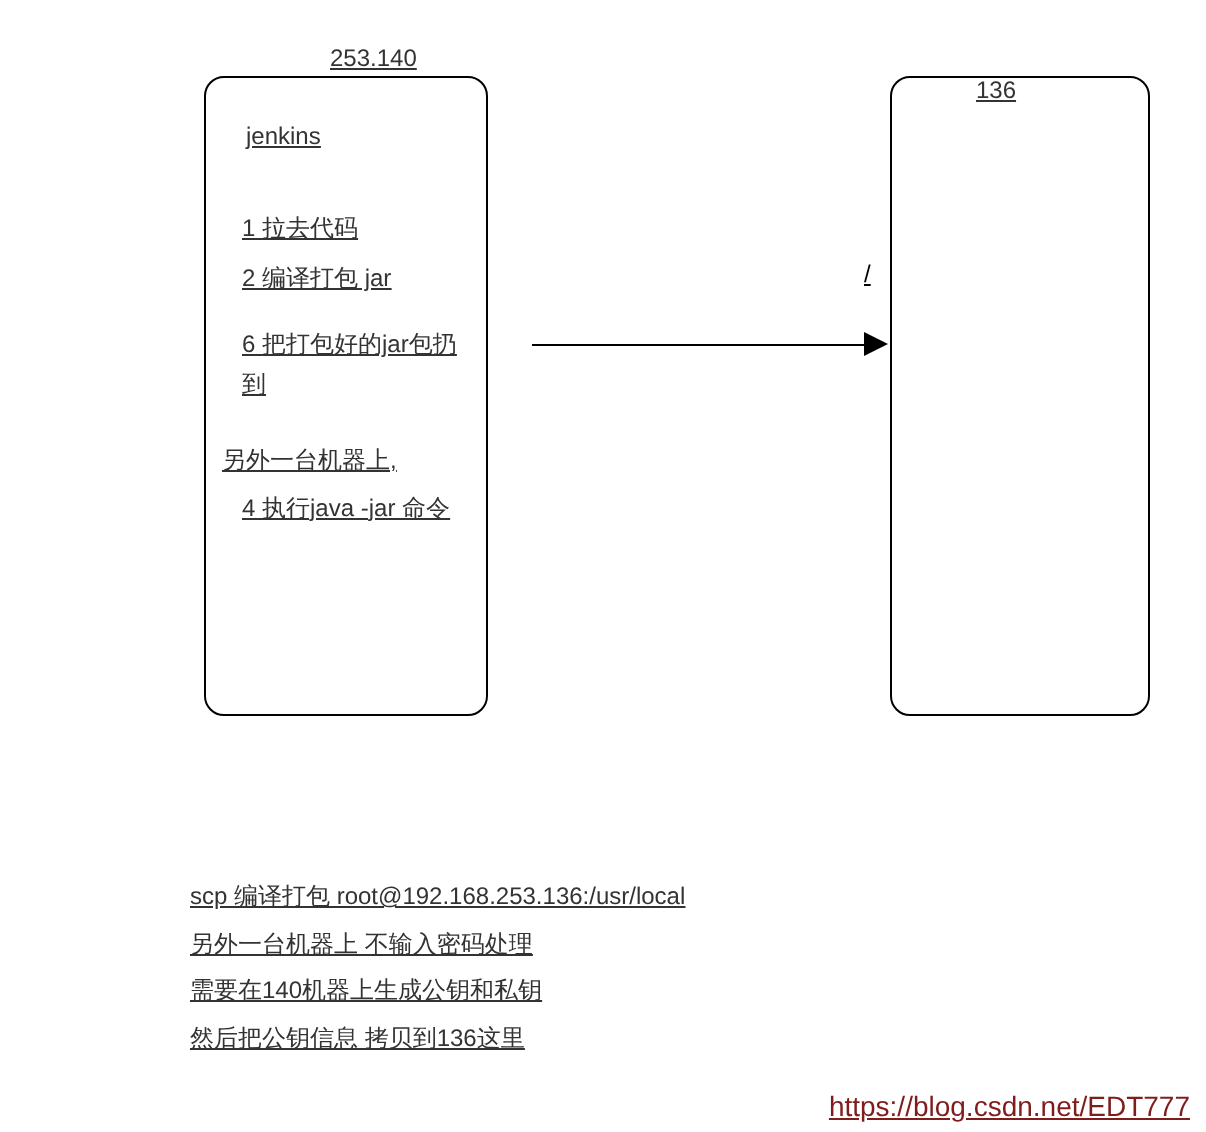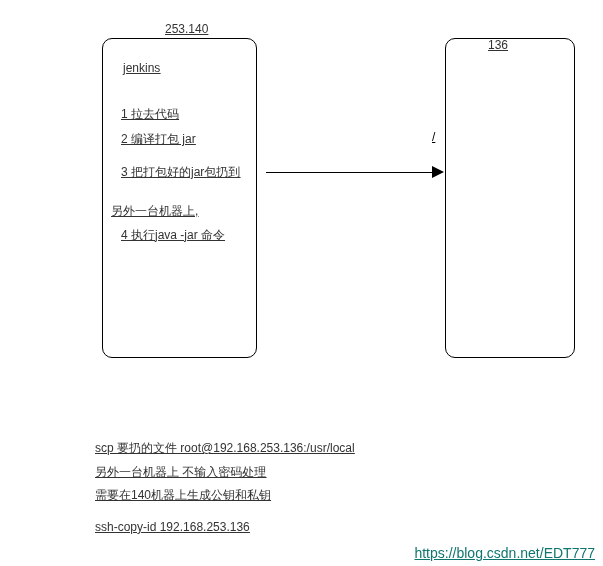--- a/index.html
+++ b/index.html
@@ -24,21 +24,21 @@
     }
     .label-right {
       position: absolute;
       top: 38px;
       left: 488px;
     }
     .box-left {
       position: absolute;
       top: 38px;
       left: 102px;
-      width: 155px;
+      width: 142px;
       height: 320px;
       border: 1px solid #000000;
       border-radius: 10px;
       padding: 22px 10px 10px 10px;
     }
     .box-left .title {
       margin-left: 10px;
       margin-bottom: 30px;
     }
     .box-left .step {
@@ -97,46 +97,46 @@
     .notes .line {
       margin-bottom: 2px;
     }
     .notes .gap-top {
       margin-top: 10px;
     }
     .watermark {
       position: absolute;
       bottom: 5px;
       right: 8px;
-      color: #0f766e;
+      color: #7f1d1d;
       font-size: 14px;
       font-family: Arial, sans-serif;
     }
   </style>
 </head>
 <body>
 
 <div class="label-left">253.140</div>
 <div class="label-right">136</div>
 
 <div class="box-left">
   <div class="title">jenkins</div>
   <div class="step">1 拉去代码</div>
   <div class="step">2 编译打包 jar</div>
-  <div class="step step-gap">3  把打包好的jar包扔到</div>
+  <div class="step step-gap">6  把打包好的jar包扔到</div>
   <div class="wrap-line">另外一台机器上,</div>
   <div class="step">4 执行java -jar 命令</div>
 </div>
 
 <div class="box-right"></div>
 
 <div class="arrow-mark">/</div>
 <div class="arrow-line"></div>
 <div class="arrow-head"></div>
 
 <div class="notes">
-  <div class="line">scp  要扔的文件  root@192.168.253.136:/usr/local</div>
+  <div class="line">scp  编译打包  root@192.168.253.136:/usr/local</div>
   <div class="line">另外一台机器上 不输入密码处理</div>
   <div class="line">需要在140机器上生成公钥和私钥</div>
-  <div class="line gap-top">ssh-copy-id    192.168.253.136</div>
+  <div class="line">然后把公钥信息  拷贝到136这里</div>
 </div>
 
 <div class="watermark">https://blog.csdn.net/EDT777</div>
 
 </body></html>

